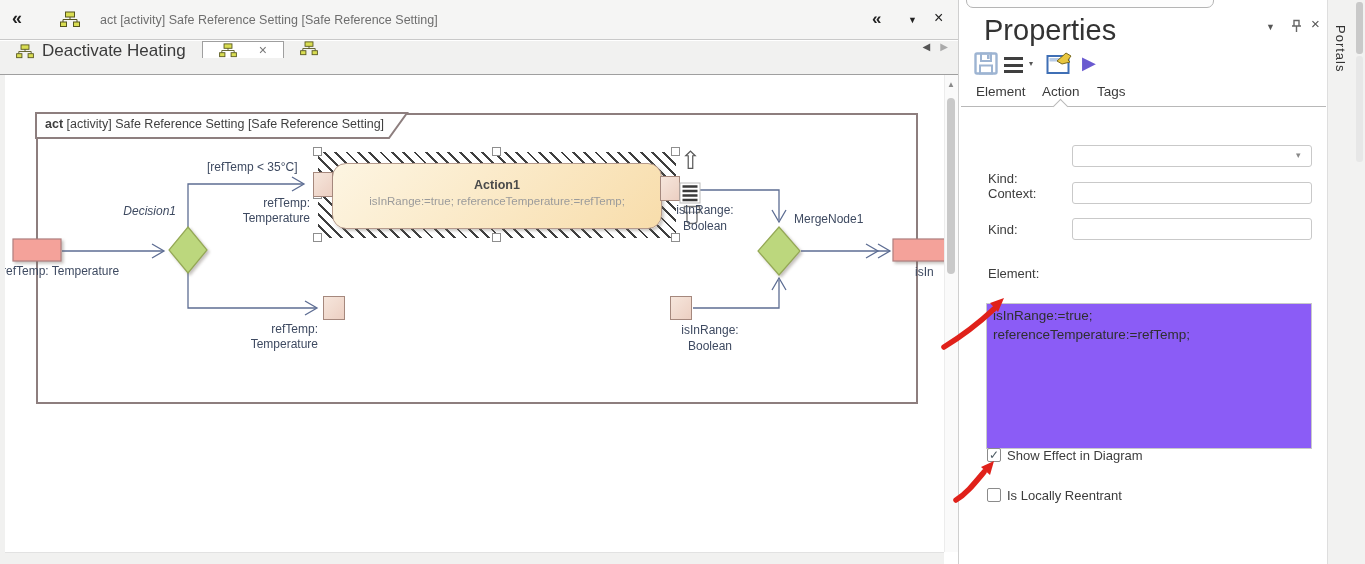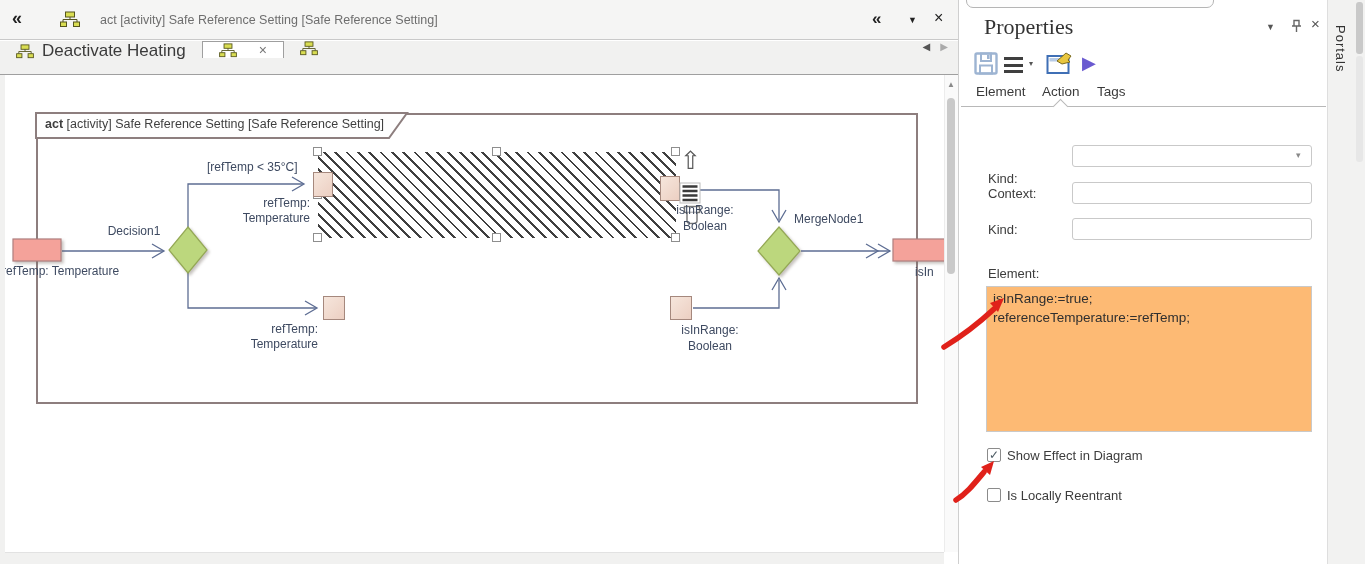--- a/index.html
+++ b/index.html
@@ -27,25 +27,25 @@
   .framelabel-text{left:45px;top:117px;font-size:12.5px;color:#3f3f3f;white-space:nowrap;}
   .dlabel{font-size:12px;color:#3e4a61;white-space:nowrap;}
   .action{border:1.5px solid #b59a8c;border-radius:14px;background:linear-gradient(135deg,#fdf5e2 0%,#f8ddab 100%);box-shadow:2px 2px 3px rgba(110,100,90,.35);box-sizing:border-box;text-align:center;}
   .action .aname{font-size:12.5px;font-weight:bold;color:#4a4a4a;margin-top:14px;}
   .action .aeffect{font-size:11.5px;color:#9b9b9b;margin-top:3px;}
   .hatch{left:318px;top:152px;width:358px;height:86px;background:repeating-linear-gradient(45deg,#3f3f3f 0 2px,#ffffff 2px 8px);}
   .handle{width:9px;height:9px;background:#fff;border:1px solid #8e8e8e;box-sizing:border-box;}
   .pin{background:linear-gradient(135deg,#f6e6dc 0%,#eccfc2 100%);border:1px solid #a5887d;box-sizing:border-box;}
   
   .props{left:958px;top:0;width:369px;height:564px;background:#fff;border-left:1px solid #cfcfcf;box-sizing:border-box;}
-  .props-title{font-size:22px;color:#333;font-family:Liberation Serif, serif;}
+  .props-title{font-size:29px;color:#333;}
   .ptab{font-size:13.5px;color:#3a3a3a;}
   .fieldlabel{font-size:13px;color:#3c3c3c;}
   .pinput{position:absolute;left:1072px;width:240px;height:22px;border:1px solid #c9c9c9;border-radius:3px;background:#fff;box-sizing:border-box;font-size:13px;padding:0 6px;color:#333;}
-  .effectarea{position:absolute;left:986px;top:286px;width:326px;height:146px;border:1px solid #c9c9c9;background:#fdba74;resize:none;font-family:"Liberation Sans",sans-serif;font-size:13.5px;line-height:1.4;color:#2f2f2f;padding:3px 6px;box-sizing:border-box;}
+  .effectarea{position:absolute;left:986px;top:303px;width:326px;height:146px;border:1px solid #c9c9c9;background:#8b5cf6;resize:none;font-family:"Liberation Sans",sans-serif;font-size:13.5px;line-height:1.4;color:#2f2f2f;padding:3px 6px;box-sizing:border-box;}
   .cbox{width:14px;height:14px;border:1px solid #8b8b8b;border-radius:2px;background:#fff;box-sizing:border-box;text-align:center;line-height:12px;font-size:12px;color:#4f5d66;}
   .cblabel{font-size:13px;color:#3c3c3c;}
   .portals{left:1327px;top:0;width:38px;height:564px;background:#f2f2f1;border-left:1px solid #dedede;box-sizing:border-box;}
   .portals-text{writing-mode:vertical-rl;font-size:13px;color:#333;letter-spacing:1px;}
   .notch{width:10px;height:10px;background:#fff;border-left:1px solid #b8b8b8;border-top:1px solid #b8b8b8;transform:rotate(45deg);}
   .menubars div{width:19px;height:3px;background:#3f3f3f;margin-bottom:3.5px;}
   svg{display:block;}
   .overlay{pointer-events:none;z-index:50;}
 </style>
 </head>
@@ -138,20 +138,24 @@
   <div class="abs hatch"></div>
   <div class="abs handle" style="left:313px;top:147px;"></div>
   <div class="abs handle" style="left:492px;top:147px;"></div>
   <div class="abs handle" style="left:671px;top:147px;"></div>
   <div class="abs handle" style="left:313px;top:190px;"></div>
   <div class="abs handle" style="left:671px;top:190px;"></div>
   <div class="abs handle" style="left:313px;top:233px;"></div>
   <div class="abs handle" style="left:492px;top:233px;"></div>
   <div class="abs handle" style="left:671px;top:233px;"></div>
 
+  <div class="abs action" style="left:332px;top:163px;width:330px;height:66px;">
+    <div class="aname">Action1</div>
+    <div class="aeffect">isInRange:=true; referenceTemperature:=refTemp;</div>
+  </div>
   <div class="abs pin" style="left:313px;top:172px;width:20px;height:25px;"></div>
   <div class="abs pin" style="left:660px;top:176px;width:20px;height:25px;"></div>
 
   <div class="abs pin" style="left:323px;top:296px;width:22px;height:24px;"></div>
   <div class="abs pin" style="left:670px;top:296px;width:22px;height:24px;"></div>
 
   <span class="abs" style="left:680px;top:146px;font-size:25px;color:#5a5a5a;">⇧</span>
   <span class="abs" style="left:679px;top:182px;">
     <svg width="22" height="22" viewBox="0 0 22 22">
       <rect x="1" y="1" width="20" height="20" fill="#fff" stroke="#bbb"></rect>
@@ -159,21 +163,21 @@
     </svg>
   </span>
   <span class="abs" style="left:683px;top:205px;">
     <svg width="18" height="20" viewBox="0 0 18 20">
       <rect x="1.5" y="1.5" width="15" height="6" fill="#fff" stroke="#777" stroke-width="1.4"></rect>
       <path d="M4 7.5 V16 Q4 18.5 9 18.5 Q14 18.5 14 16 V7.5" fill="#fff" stroke="#777" stroke-width="1.4"></path>
     </svg>
   </span>
 
   <div class="abs dlabel" style="left:207px;top:160px;">[refTemp &lt; 35°C]</div>
-  <div class="abs dlabel" style="left:92px;top:224px;width:84px;text-align:center;">Decision1</div>
+  <div class="abs dlabel" style="left:92px;top:204px;width:84px;text-align:right;font-style:italic;">Decision1</div>
   <div class="abs dlabel" style="left:794px;top:212px;">MergeNode1</div>
   <div class="abs dlabel" style="left:2px;top:264px;">refTemp: Temperature</div>
   <div class="abs dlabel" style="left:915px;top:265px;">isIn</div>
   <div class="abs dlabel" style="left:222px;top:196px;width:88px;text-align:right;line-height:15px;">
     <div>refTemp:</div>
     <div>Temperature</div>
   </div>
   <div class="abs dlabel" style="left:668px;top:202px;width:74px;text-align:center;line-height:16px;">
     <div>isInRange:</div>
     <div>Boolean</div>

